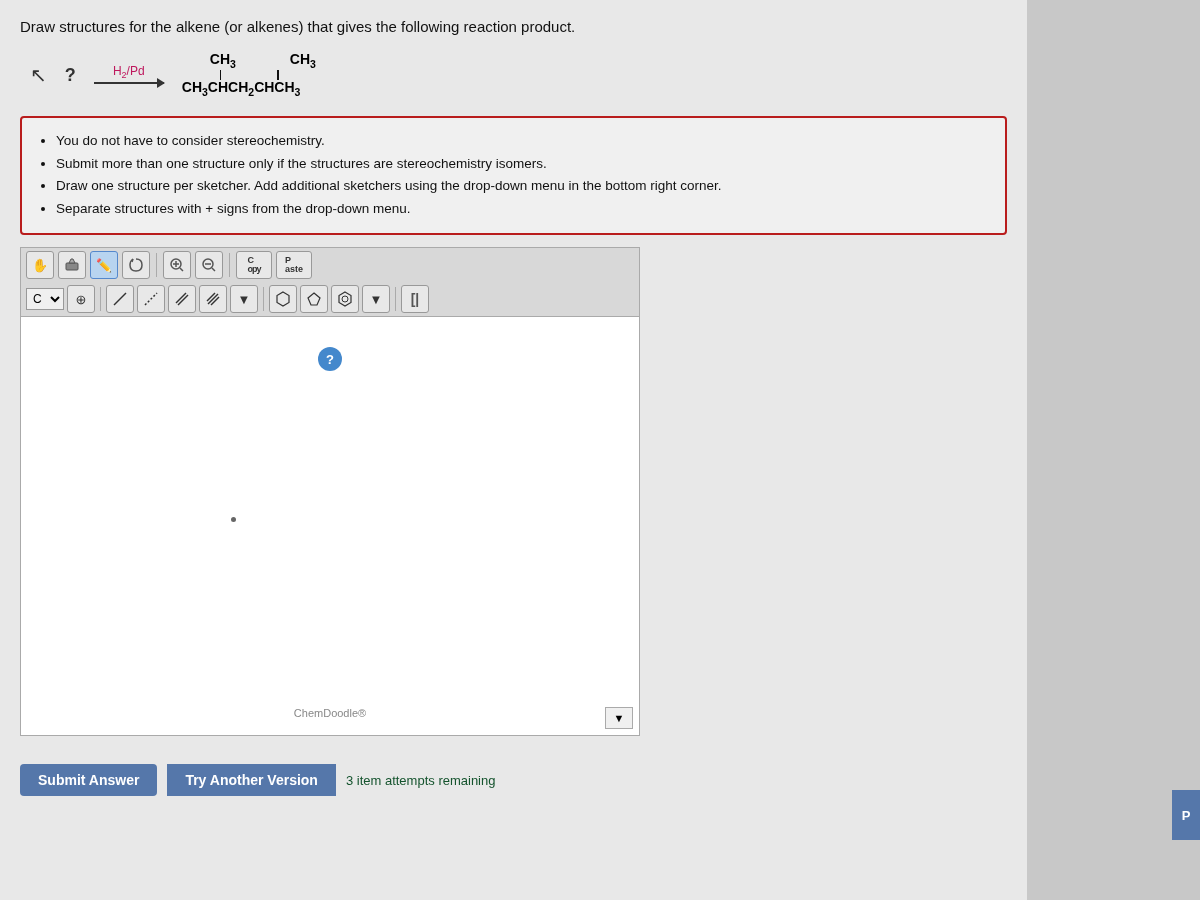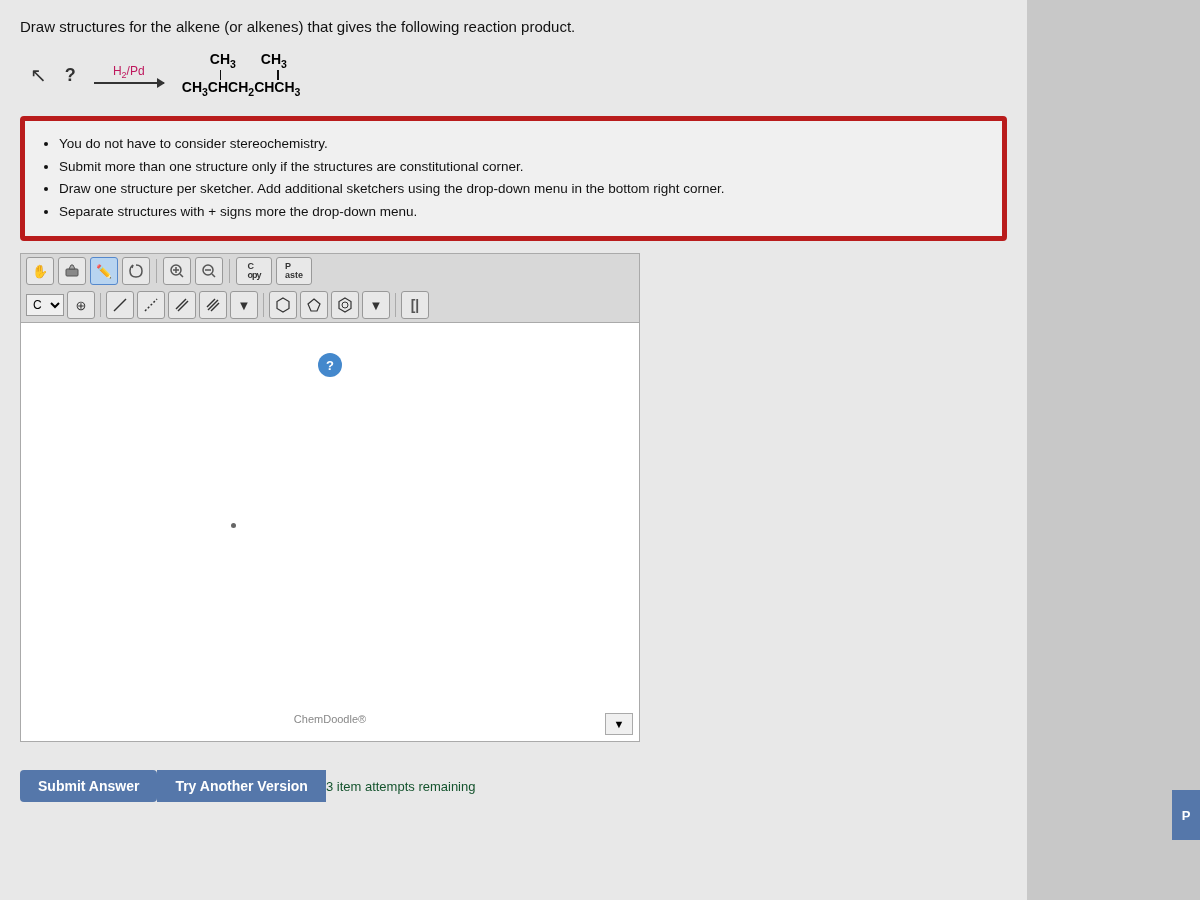--- a/index.html
+++ b/index.html
@@ -60,21 +60,21 @@
       content: '';
       position: absolute;
       right: -1px;
       top: -4px;
       border-left: 8px solid #333;
       border-top: 5px solid transparent;
       border-bottom: 5px solid transparent;
     }
     .instructions-box {
       background: #f0f0f0;
-      border: 5px solid #b91c1c;
+      border: 2px solid #b91c1c;
       border-radius: 4px;
       padding: 12px 16px;
       font-size: 13.5px;
       color: #111;
       line-height: 1.7;
     }
     .instructions-box ul {
       list-style: disc;
       padding-left: 18px;
     }
@@ -183,20 +183,21 @@
       background: #f0f0f0;
       display: flex;
       align-items: center;
       justify-content: center;
       font-size: 12px;
       cursor: pointer;
     }
     .bottom-bar {
       display: flex;
       align-items: center;
+      gap: 10px;
       margin-top: 16px;
       padding-bottom: 10px;
     }
     .submit-btn {
       background: #5577aa;
       color: white;
       border: none;
       padding: 8px 18px;
       font-size: 14px;
       border-radius: 4px;
@@ -236,21 +237,21 @@
       font-size: 0.75em;
     }
     .formula-wrapper {
       display: flex;
       flex-direction: column;
       align-items: flex-start;
       margin-top: -2px;
     }
     .top-ch3s {
       display: flex;
-      gap: 7px;
+      gap: 36px;
       margin-left: 28px;
       font-size: 14px;
       font-weight: bold;
     }
     .vert-bonds {
       display: flex;
       gap: 24px;
       margin-left: 50px;
     }
     .vb {
@@ -295,23 +296,23 @@
       </div>
       <div class="main-chain-text">
         CH<sub>3</sub>CHCH<sub>2</sub>CHCH<sub>3</sub>
       </div>
     </div>
   </div>
 
   <div class="instructions-box">
     <ul>
       <li>You do not have to consider stereochemistry.</li>
-      <li>Submit more than one structure only if the structures are constitutional corner.</li>
+      <li>Submit more than one structure only if the structures are stereochemistry isomers.</li>
       <li>Draw one structure per sketcher. Add additional sketchers using the drop-down menu in the bottom right corner.</li>
-      <li>Separate structures with + signs more the drop-down menu.</li>
+      <li>Separate structures with + signs from the drop-down menu.</li>
     </ul>
   </div>
 
   <div class="sketcher-section">
 
     <div class="toolbar-row1">
 
       <div class="toolbar-btn" title="Select">✋</div>
 
       <div class="toolbar-btn" title="Eraser">

